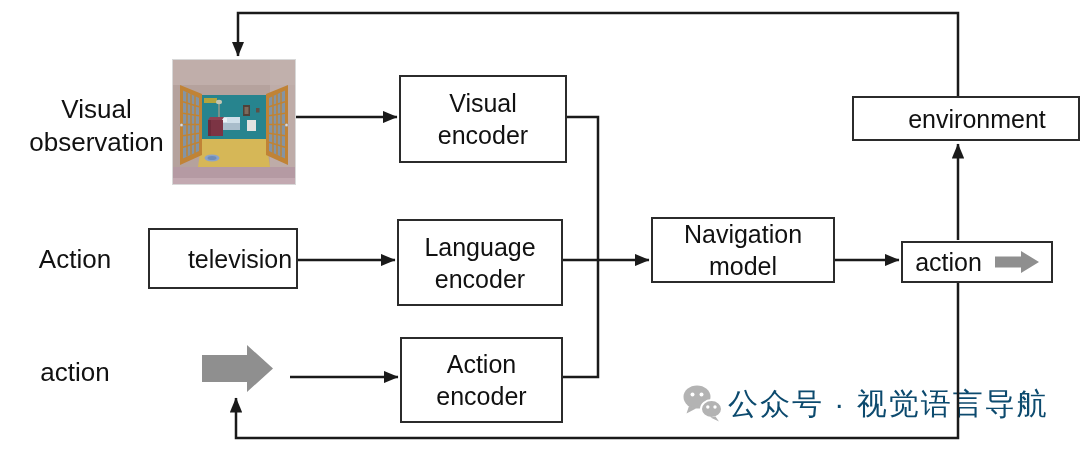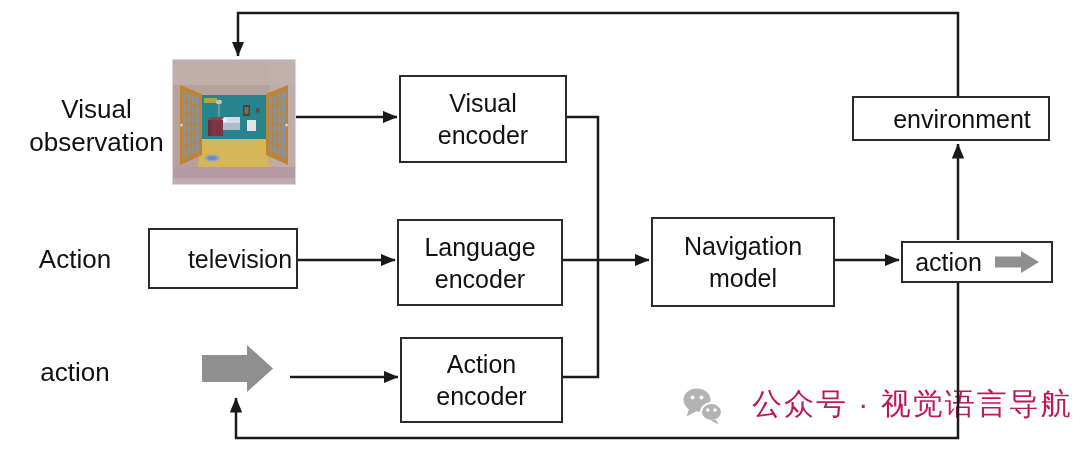--- a/index.html
+++ b/index.html
@@ -12,22 +12,22 @@
     display:flex;align-items:center;justify-content:center;text-align:center;
     font-size:25px;line-height:1.28;white-space:pre-line;box-sizing:border-box;z-index:2;
   }
   .side-label{
     position:absolute;font-size:26px;line-height:1.25;text-align:center;
     white-space:pre-line;z-index:2;
   }
   .abs{position:absolute;z-index:2;}
   #connectors{position:absolute;left:0;top:0;z-index:3;pointer-events:none;}
   .watermark{
-    position:absolute;left:683px;top:384px;display:flex;align-items:flex-end;gap:29px;
-    color:#be185d;font-size:30px;letter-spacing:2px;z-index:1;white-space:nowrap;
+    position:absolute;left:683px;top:384px;display:flex;align-items:flex-start;gap:5px;
+    color:#0c4a6e;font-size:30px;letter-spacing:2px;z-index:1;white-space:nowrap;
   }
   .action-inner{display:flex;align-items:center;gap:13px;}
 </style>
 </head>
 <body>
 
 <div class="stage">
 
   <div class="watermark">
     <svg width="40" height="38" viewBox="0 0 40 38">
@@ -117,24 +117,24 @@
 
   <div class="box" style="left:399px;top:75px;width:168px;height:88px;">Visual
 encoder</div>
 
   <div class="box" style="left:397px;top:219px;width:166px;height:87px;text-align:center;">Language
 encoder</div>
 
   <div class="box" style="left:400px;top:337px;width:163px;height:86px;">Action
 encoder</div>
 
-  <div class="box" style="left:651px;top:217px;width:184px;height:90px;">Navigation
+  <div class="box" style="left:651px;top:217px;width:184px;height:66px;">Navigation
 model</div>
 
-  <div class="box" style="left:852px;top:96px;width:198px;height:45px;padding-left:22px;">environment</div>
+  <div class="box" style="left:852px;top:96px;width:228px;height:45px;padding-left:22px;">environment</div>
 
   <div class="box" style="left:901px;top:241px;width:152px;height:42px;">
     <span class="action-inner">
       <span>action</span>
       <svg width="44" height="22" viewBox="0 0 44 22">
         <polygon points="0,5.5 26,5.5 26,0 44,11 26,22 26,16.5 0,16.5" fill="#8f8f8f"></polygon>
       </svg>
     </span>
   </div>
 

